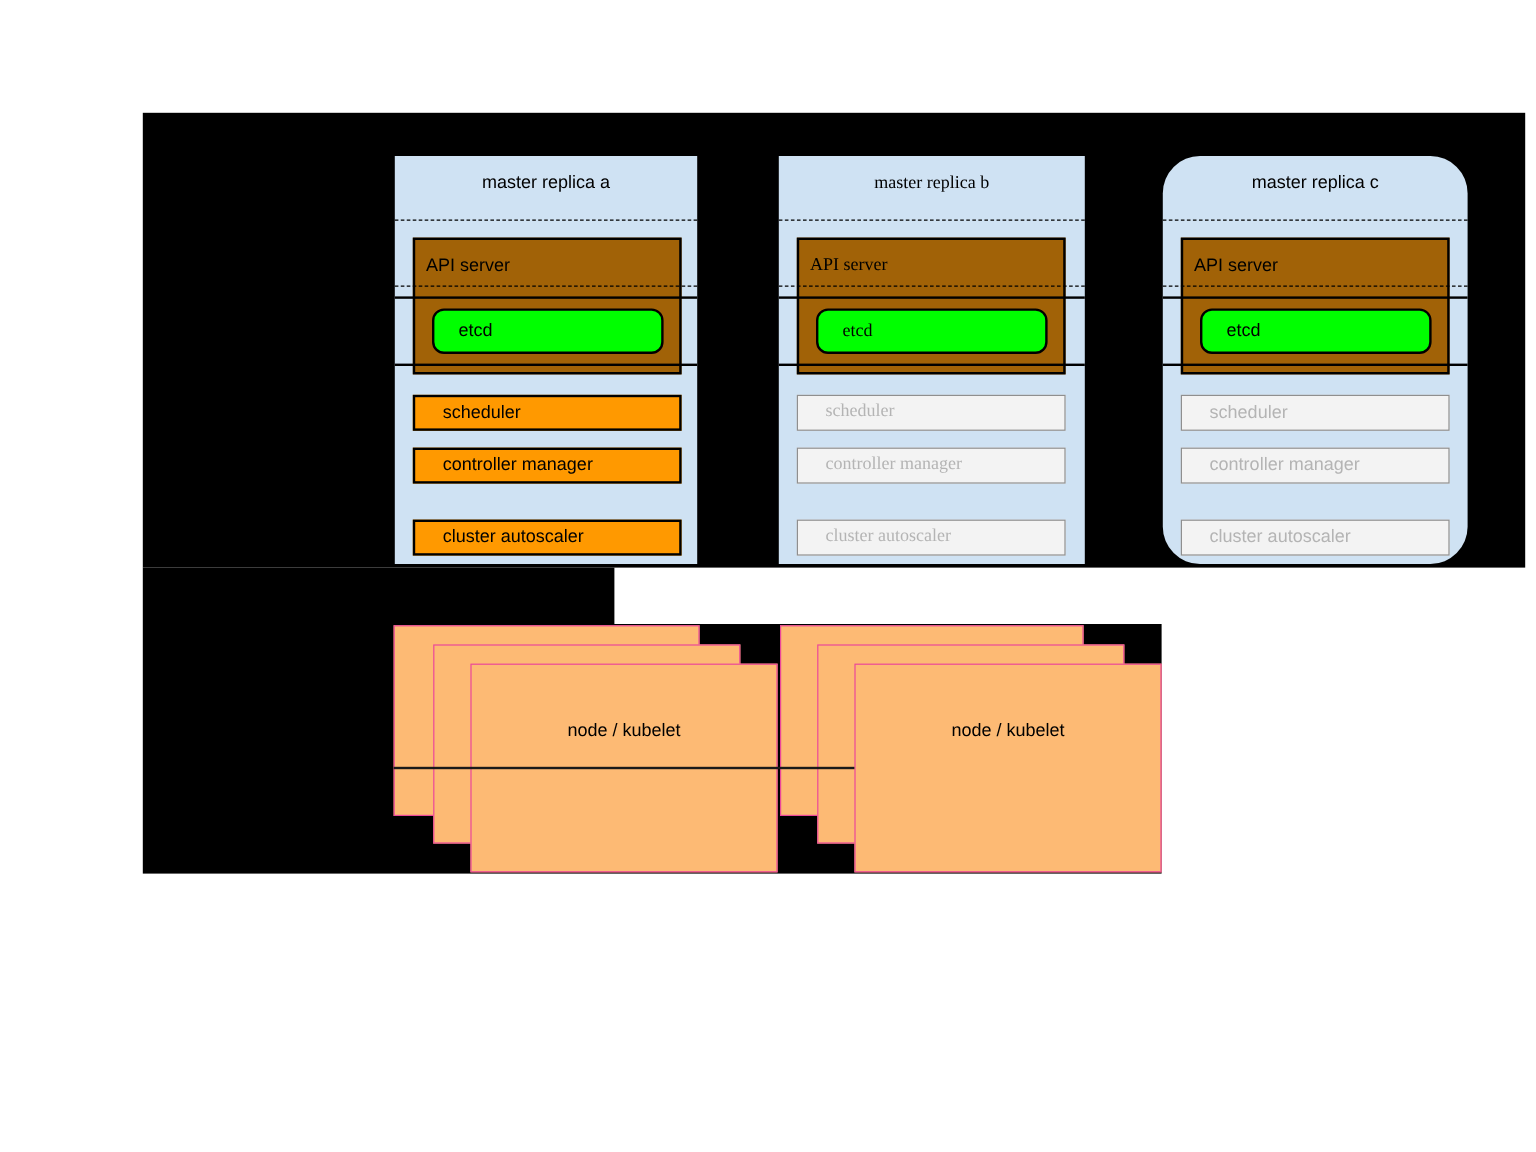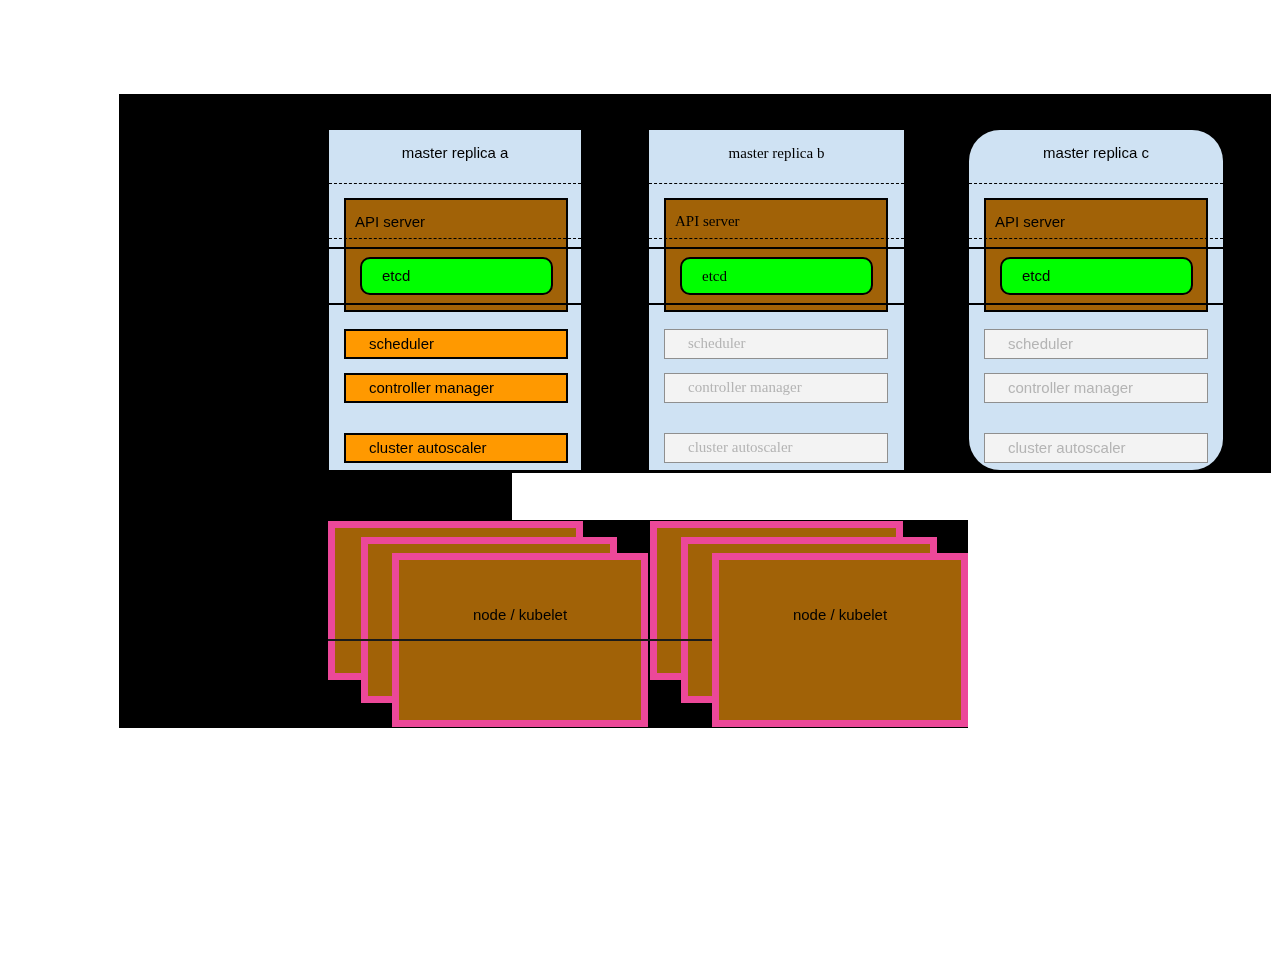--- a/index.html
+++ b/index.html
@@ -108,22 +108,22 @@
     border: 1px solid #8f8f8f;
     color: #b4b4b4;
   }
 
   
   .node-stack { position: absolute; top: 521px; height: 206px; }
   #node-stack-1 { left: 328px; width: 320px; }
   #node-stack-2 { left: 650px; width: 318px; }
   .node-box {
     position: absolute;
-    background: #a16207;
-    border: 7px solid #ec4899;
+    background: #fdba74;
+    border: 1px solid #ec4899;
     box-sizing: border-box;
   }
   .node-back   { left: 0;    top: 0;    width: 255px; height: 159px; }
   .node-middle { top: 16px;  width: 256px; height: 166px; }
   .node-front  { top: 32px;  width: 256px; height: 174px; }
   #node-stack-1 .node-middle { left: 33px; }
   #node-stack-1 .node-front  { left: 64px; }
   #node-stack-2 .node-back   { width: 253px; }
   #node-stack-2 .node-middle { left: 31px; }
   #node-stack-2 .node-front  { left: 62px; }

